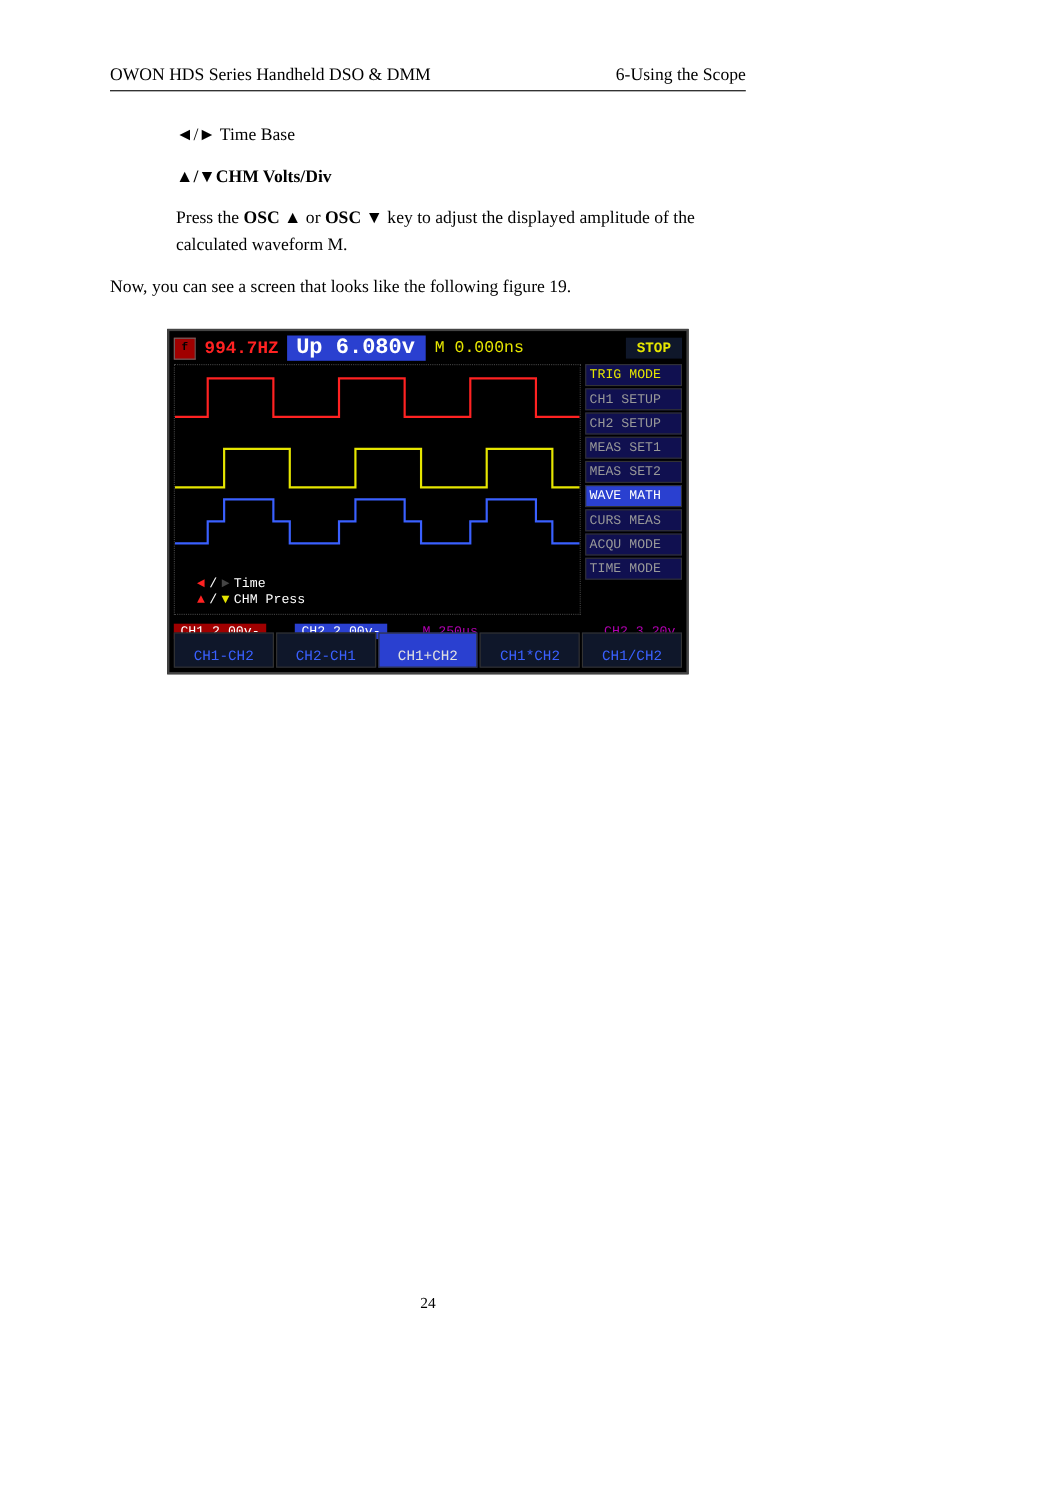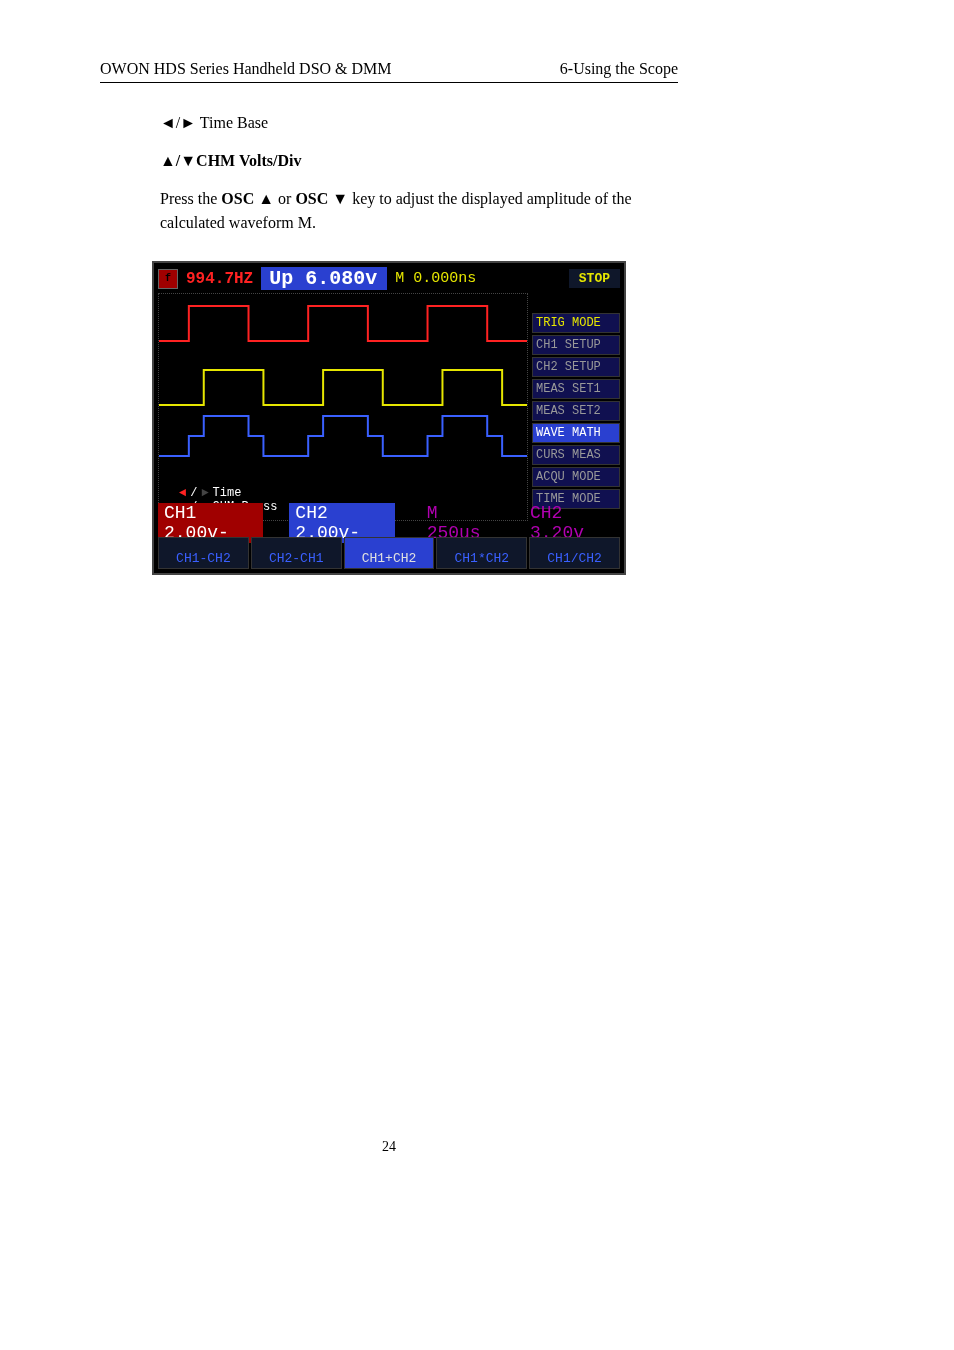--- a/index.html
+++ b/index.html
@@ -84,21 +84,20 @@
     margin-left: auto;
     font-weight: bold;
   }
   .right-menu {
     position: absolute;
     top: 30px; right: 4px;
     width: 88px;
     display: flex;
     flex-direction: column;
     gap: 2px;
-    margin-top: 20px;
   }
   .menu-item {
     background: #101050;
     border: 1px solid #333;
     color: #999;
     font-size: 12px;
     padding: 2px 3px;
     white-space: nowrap;
   }
   .menu-active { background: #2a40d0; color: #fff; }
@@ -124,21 +123,21 @@
   }
   .labels-hint .row { display: flex; align-items: center; gap: 4px; }
   .tri-left { color:#ff2222; }
   .tri-right { color:#444; }
   .tri-up { color:#ff2222; }
   .tri-down { color:#e6e600; }
   .status-row {
     position: absolute;
     bottom: 30px; left: 4px; right: 4px;
     display: flex;
-    font-size: 18px;
+    font-size: 12px;
     align-items: flex-end;
     gap: 26px;
   }
   .ch1-stat { background: #a00000; color: #fff; padding: 0 6px; }
   .ch2-stat { background: #2a40d0; color: #fff; padding: 0 6px; }
   .m-stat   { color: #b000b0; padding: 0 6px; }
   .ch2v-stat{ color: #b000b0; margin-left:auto; padding: 0 6px; }
   .bottom-menu {
     position: absolute;
     bottom: 4px; left: 4px; right: 4px;
@@ -182,20 +181,21 @@
   </div>
 
   <p class="para indent1">◄/► Time Base</p>
 
   <p class="para indent1 bold">▲/▼CHM Volts/Div</p>
 
   <p class="para indent2">
     <span>Press the </span><span class="bold">OSC  ▲</span><span> or </span><span class="bold">OSC  ▼</span><span> key to adjust the displayed amplitude of the calculated waveform M.</span>
   </p>
 
+  <p class="para">Now, you can see a screen that looks like the following figure 19.</p>
 
   <div class="figure-wrap">
     <div class="dso-screen">
 
       <div class="top-bar">
         <div class="corner-sq">f</div>
         <div class="freq-box">994.7HZ</div>
         <div class="vp-box">Up 6.080v</div>
         <div class="m-box">M 0.000ns</div>
         <div class="stop-box">STOP</div>

